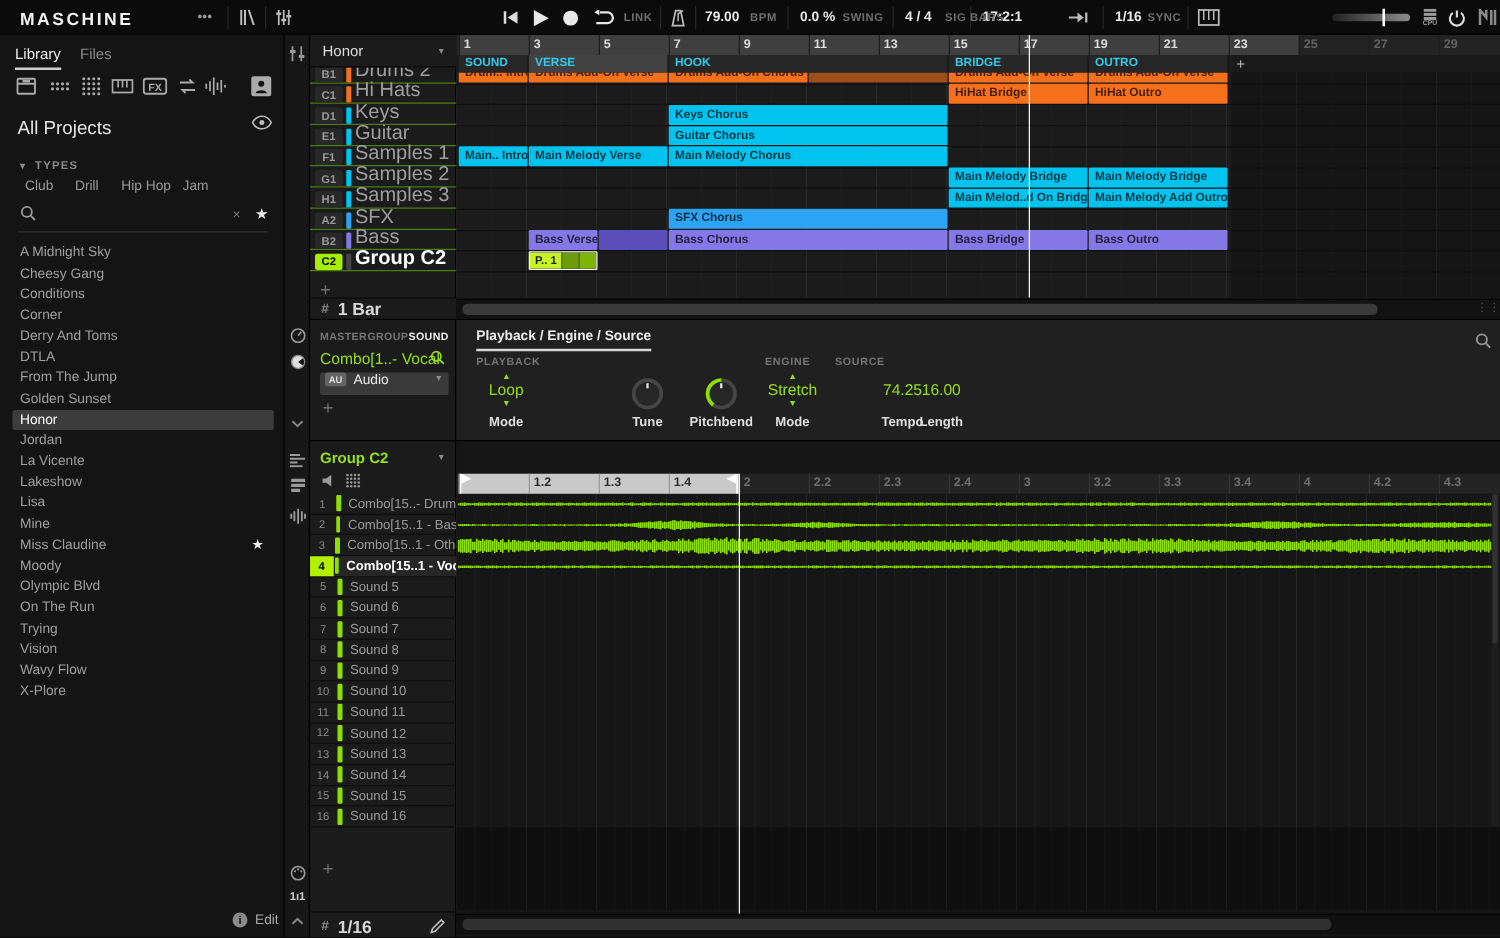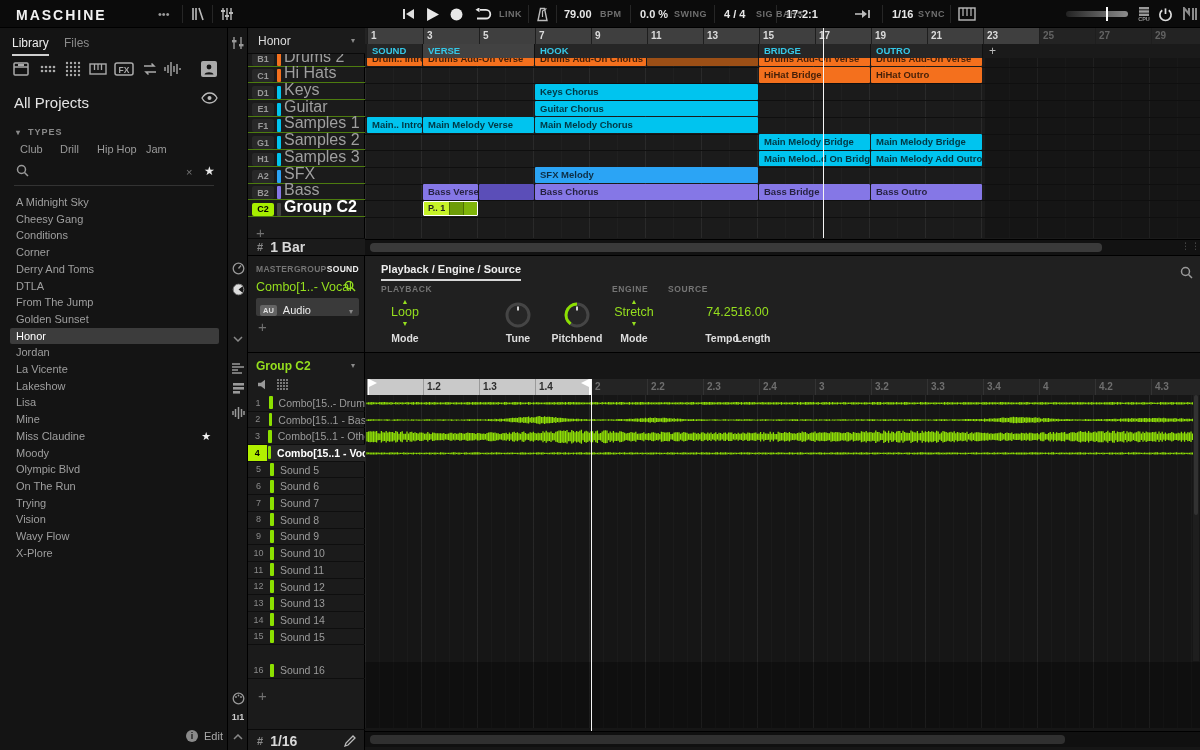--- a/index.html
+++ b/index.html
@@ -71,21 +71,21 @@
   .playhead{position:absolute;width:1px;background:#f5f5f5;z-index:6}
   #arr-scroll{position:absolute;left:0;top:211px;width:835px;height:16px;background:#121212;border-top:1px solid #000;z-index:5}
   .scroll-thumb{position:absolute;top:3px;height:9px;border-radius:4px;background:#3a3a3a}
   .grip{position:absolute;color:#5a5a5a;font-size:9px;letter-spacing:1px}
   
   #insp-left{position:absolute;left:248px;top:255px;width:117px;height:97px;background:#1b1b1b;border-right:1px solid #000;border-top:1px solid #000}
   .ch-tabs{position:absolute;left:8px;top:8px;width:103px;display:flex;justify-content:space-between}
   .ch-tab{font-size:8.5px;font-weight:bold;letter-spacing:.3px;color:#757575}
   .ch-tab.active{color:#f0f0f0}
   .snd-name{position:absolute;left:8px;top:24px;font-size:12.5px;color:#95df1e;white-space:nowrap}
-  .plug-box{position:absolute;left:8px;top:42px;width:103px;height:18px;background:#3a3a3a;border-radius:2px;display:flex;align-items:flex-end}
+  .plug-box{position:absolute;left:8px;top:42px;width:103px;height:18px;background:#3a3a3a;border-radius:2px;display:flex;align-items:flex-start}
   .au-chip{margin-left:4px;background:#646464;color:#e0e0e0;font-size:7.5px;font-weight:bold;border-radius:2px;padding:1px 3px}
   .plug-name{margin-left:6px;font-size:11px;color:#ececec;flex:1}
   .insp-plus{position:absolute;left:10px;top:62px;font-size:15px;color:#707070}
   #insp{position:absolute;left:365px;top:255px;width:835px;height:97px;background:#202020;border-top:1px solid #000}
   .insp-tab{position:absolute;left:16px;top:7px;font-size:11px;font-weight:bold;color:#ececec;border-bottom:2px solid #d8d8d8;padding-bottom:4px}
   .sec-lab{position:absolute;top:28px;font-size:8.5px;font-weight:bold;letter-spacing:.6px;color:#757575}
   .param{position:absolute;top:42px;width:60px;text-align:center}
   .p-arrow{font-size:7px;color:#95df1e;line-height:7px}
   .p-val{font-size:12.5px;color:#95df1e;line-height:15px;white-space:nowrap}
   .p-lab{position:absolute;top:76px;width:60px;text-align:center;font-size:10.5px;font-weight:bold;color:#dedede}
@@ -509,21 +509,21 @@
         <div class="clip" style="left: 506px; width: 111px; top: 39.2px; background: rgb(244, 112, 29);">HiHat Outro</div>
         <div class="clip" style="left: 170px; width: 223px; top: 55.9px; background: rgb(0, 196, 239);">Keys Chorus</div>
         <div class="clip" style="left: 170px; width: 223px; top: 72.6px; background: rgb(0, 196, 239);">Guitar Chorus</div>
         <div class="clip" style="left: 2px; width: 55px; top: 89.3px; background: rgb(0, 196, 239);">Main.. Intro</div>
         <div class="clip" style="left: 58px; width: 111px; top: 89.3px; background: rgb(0, 196, 239);">Main Melody Verse</div>
         <div class="clip" style="left: 170px; width: 223px; top: 89.3px; background: rgb(0, 196, 239);">Main Melody Chorus</div>
         <div class="clip" style="left: 394px; width: 111px; top: 106px; background: rgb(0, 196, 239);">Main Melody Bridge</div>
         <div class="clip" style="left: 506px; width: 111px; top: 106px; background: rgb(0, 196, 239);">Main Melody Bridge</div>
         <div class="clip" style="left: 394px; width: 111px; top: 122.7px; background: rgb(0, 196, 239);">Main Melod..d On Bridge 1</div>
         <div class="clip" style="left: 506px; width: 111px; top: 122.7px; background: rgb(0, 196, 239);">Main Melody Add Outro</div>
-        <div class="clip" style="left: 170px; width: 223px; top: 139.4px; background: rgb(43, 164, 245);">SFX Melody</div>
+        <div class="clip" style="left: 170px; width: 223px; top: 139.4px; background: rgb(43, 164, 245);">SFX Chorus</div>
         <div class="clip" style="left: 58px; width: 55px; top: 156.1px; background: rgb(133, 119, 230);">Bass Verse</div>
         <div class="clip" style="left: 114px; width: 55px; top: 156.1px; background: rgb(91, 78, 184);"></div>
         <div class="clip" style="left: 170px; width: 223px; top: 156.1px; background: rgb(133, 119, 230);">Bass Chorus</div>
         <div class="clip" style="left: 394px; width: 111px; top: 156.1px; background: rgb(133, 119, 230);">Bass Bridge</div>
         <div class="clip" style="left: 506px; width: 111px; top: 156.1px; background: rgb(133, 119, 230);">Bass Outro</div>
         <div class="clip clip-green" style="left: 58px; width: 55px; top: 172.8px;">
           <span class="pgchip">P.. 1</span>
           <span class="pgbody1"></span>
           <span class="pgbody2"></span>
         </div>
@@ -752,21 +752,21 @@
         <div class="s-row" style="top: 217.1px;">
           <div class="s-num">14</div>
           <div class="s-bar"></div>
           <div class="s-name">Sound 14</div>
         </div>
         <div class="s-row" style="top: 233.8px;">
           <div class="s-num">15</div>
           <div class="s-bar"></div>
           <div class="s-name">Sound 15</div>
         </div>
-        <div class="s-row" style="top: 250.5px; margin-top: 17px;">
+        <div class="s-row" style="top: 250.5px;">
           <div class="s-num">16</div>
           <div class="s-bar"></div>
           <div class="s-name">Sound 16</div>
         </div>
       </div>
     <div class="sp-plus">+</div>
     <div class="sp-foot">
       <span class="hash">#</span>
       <span class="foot-val">1/16</span>
       <svg class="abs" style="left:96px;top:5px" width="12" height="12" viewBox="0 0 12 12">

